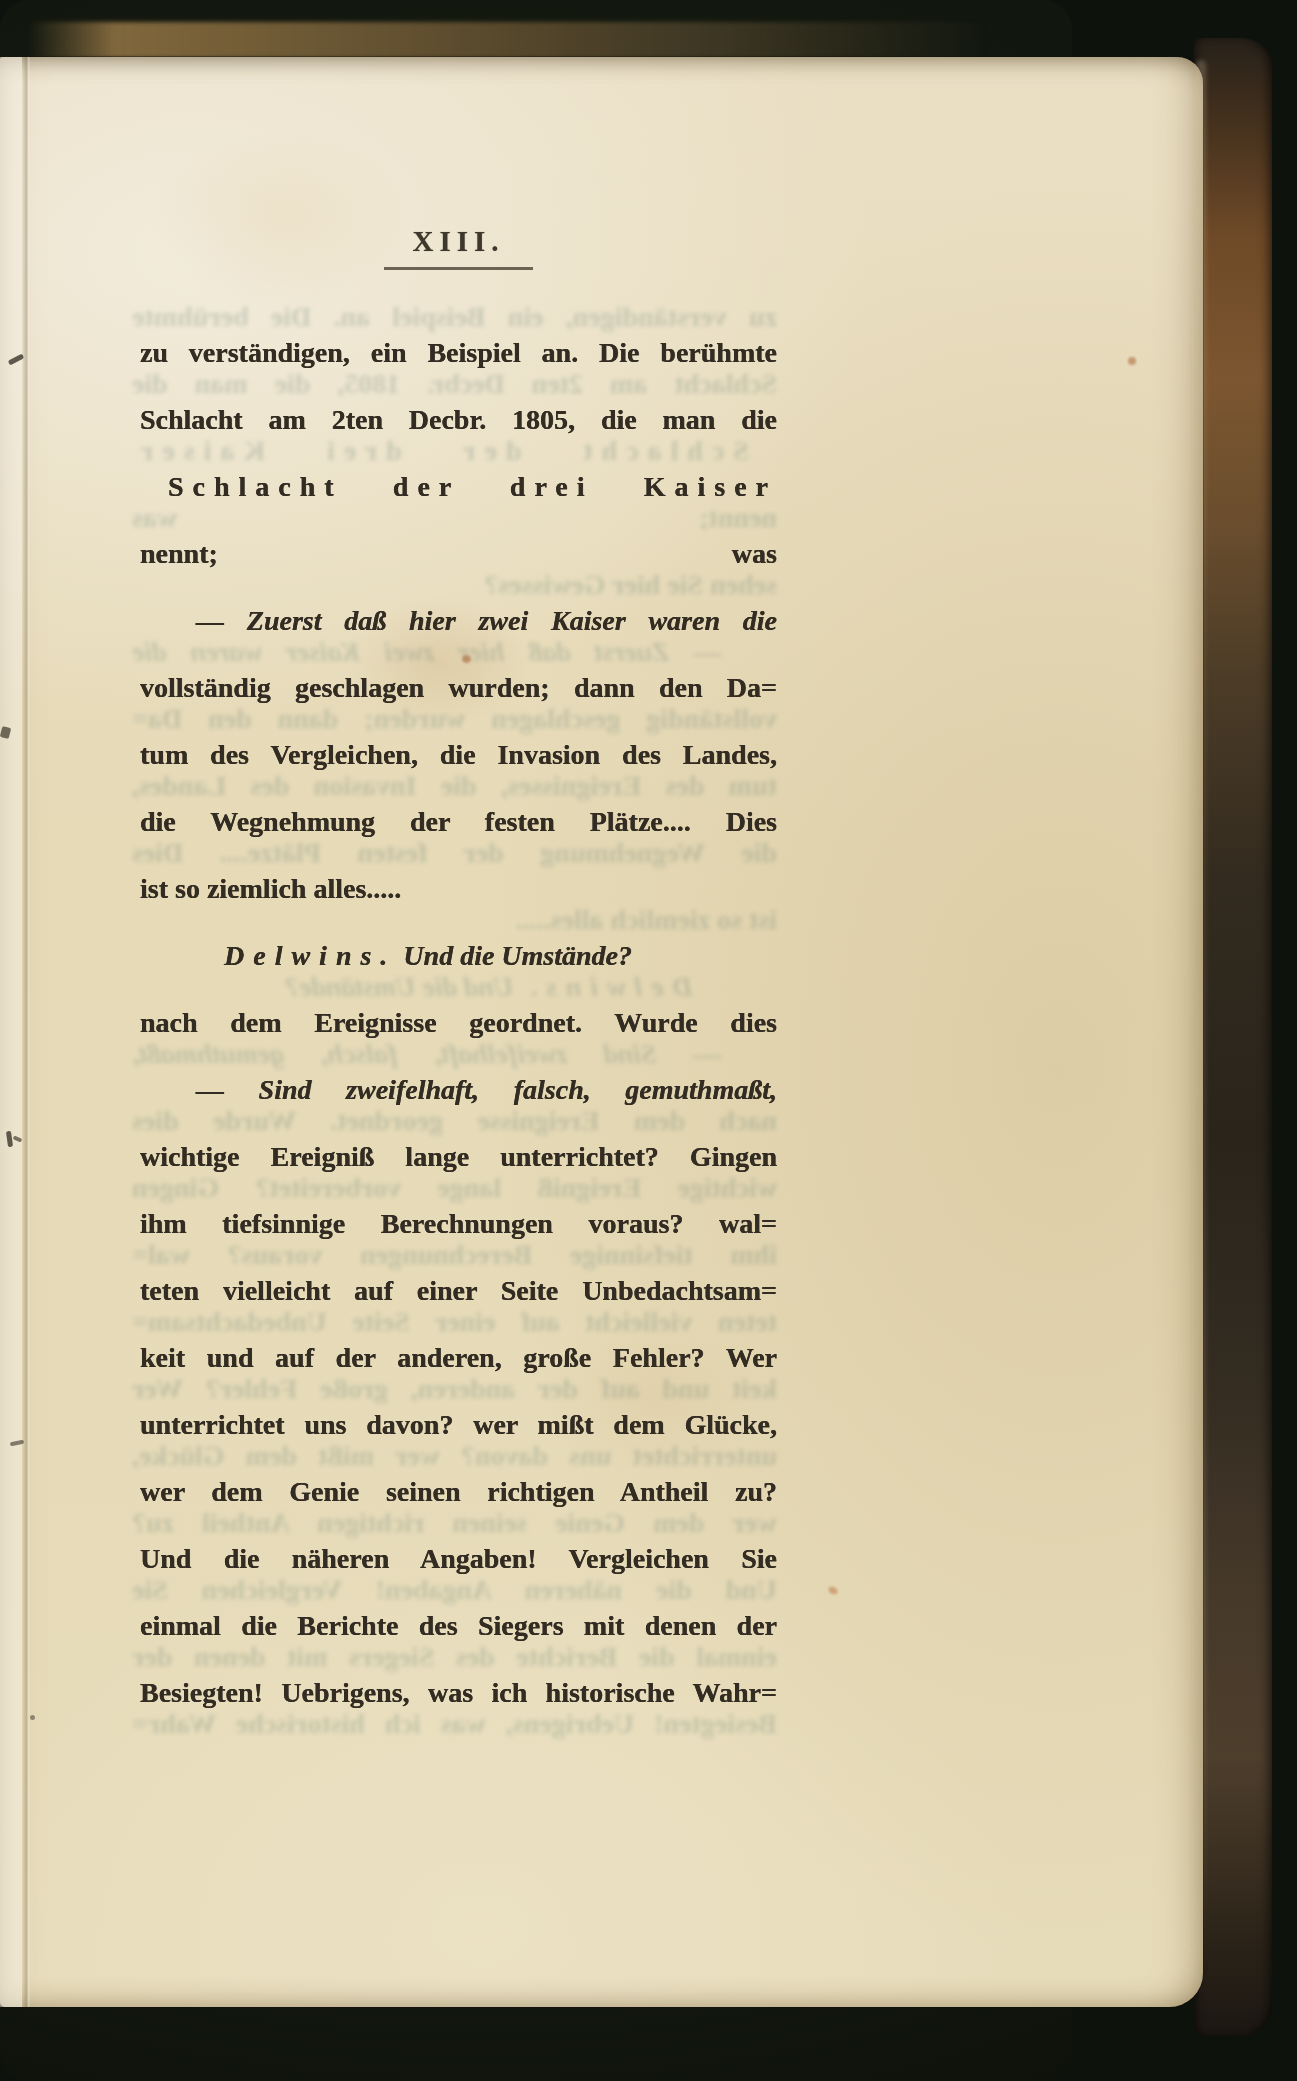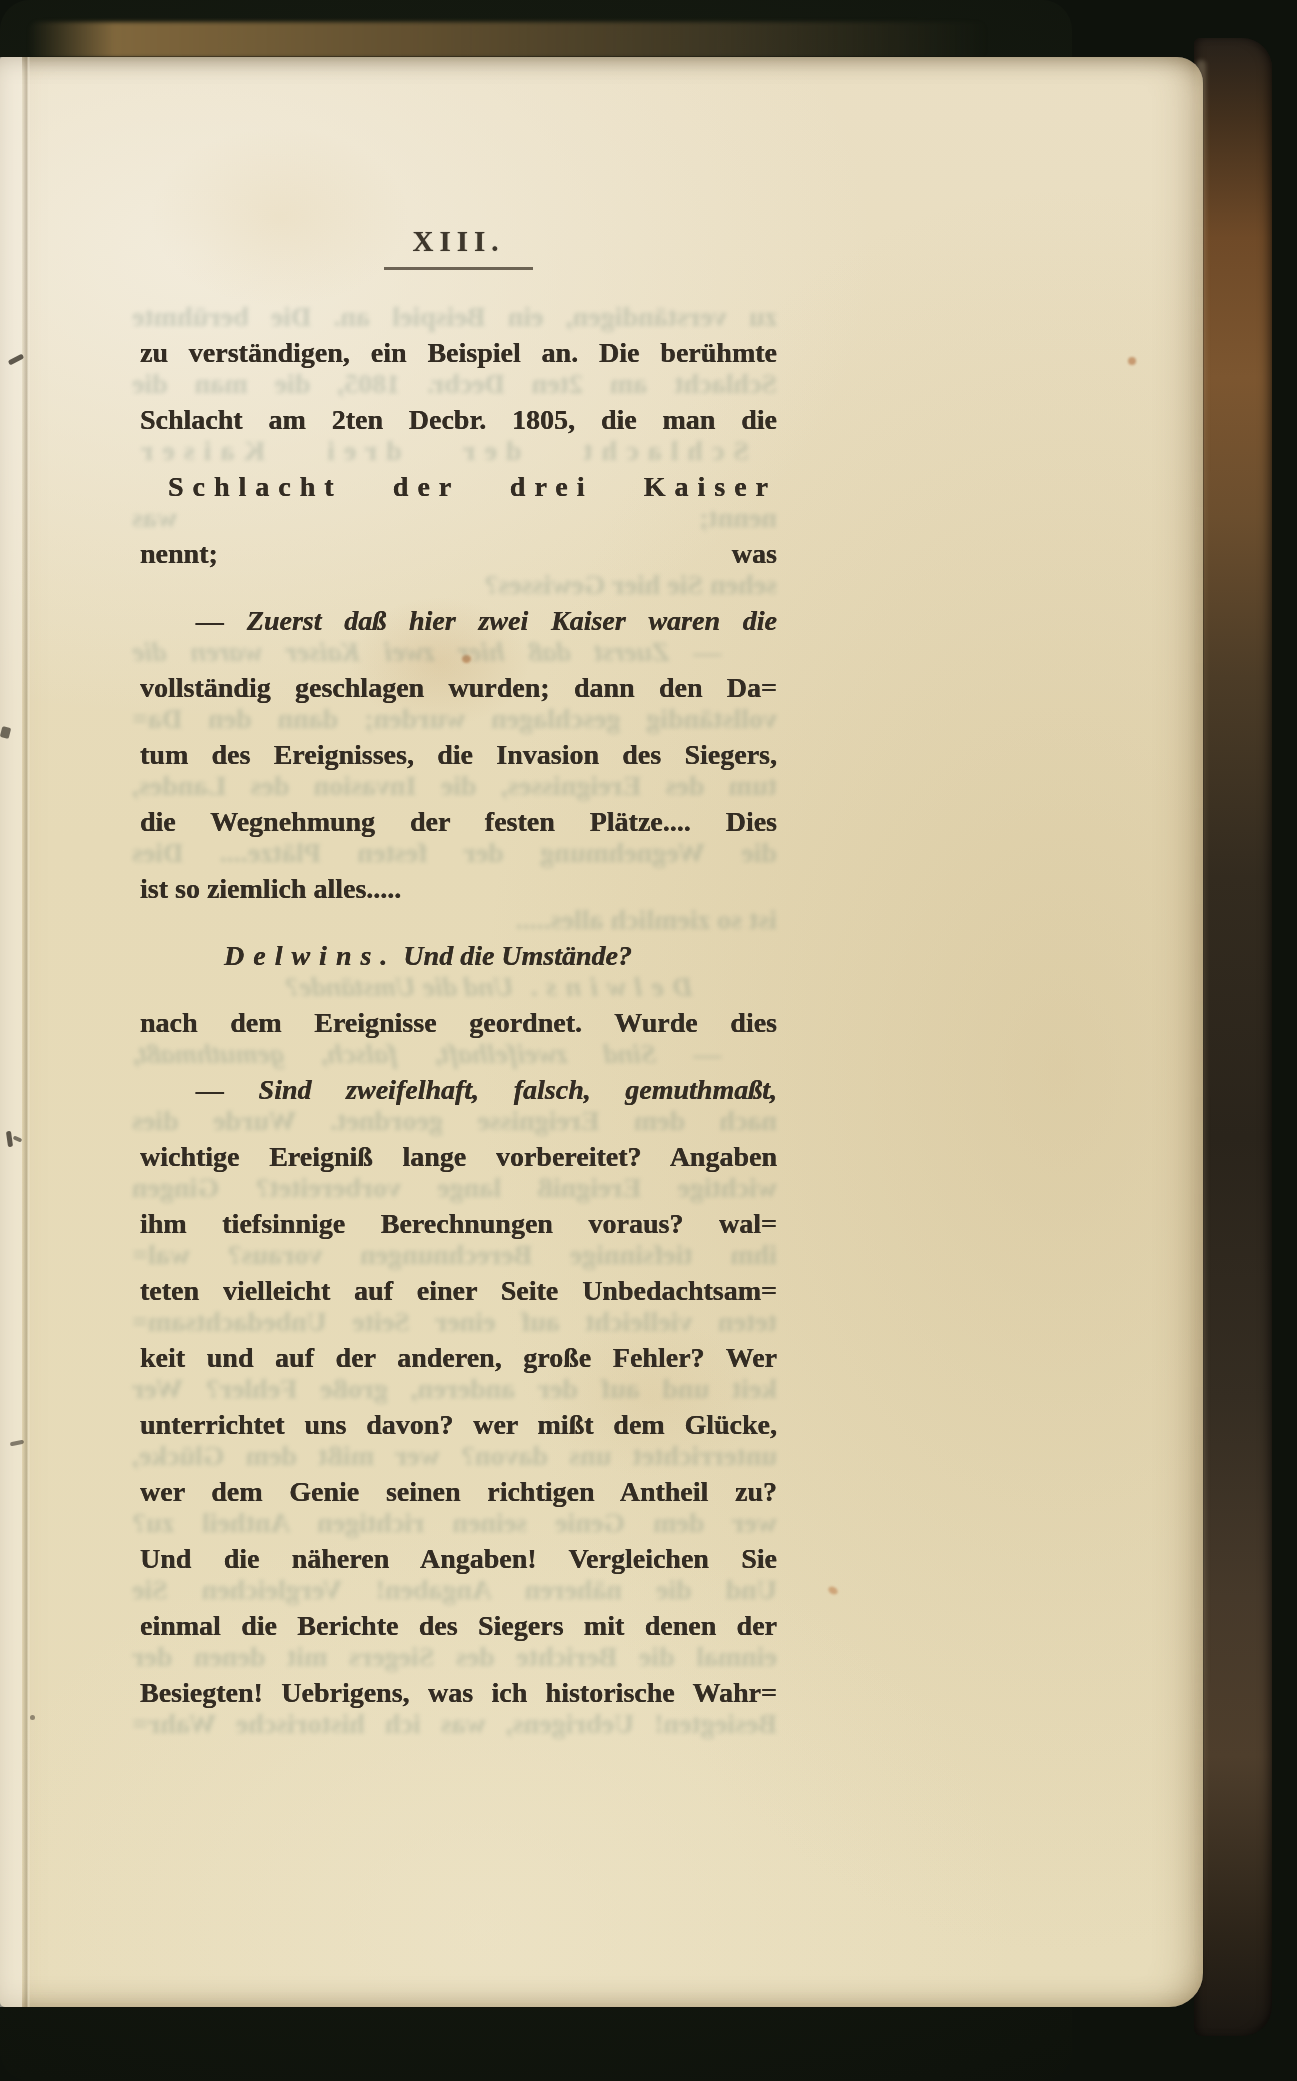--- a/index.html
+++ b/index.html
@@ -170,27 +170,27 @@
     <div class="page-header">
       <span class="hdr">XIII.</span>
     </div>
 
     <div class="text-block">
         <div class="line"><span>zu verständigen, ein Beispiel an.  Die berühmte</span></div>
         <div class="line"><span>Schlacht am 2ten Decbr. 1805, die man die</span></div>
         <div class="line"><span class="spaced">Schlacht der drei Kaiser</span><span> nennt; was</span></div>
         <div class="line indent"><span>— Zuerst daß hier zwei Kaiser waren die</span></div>
         <div class="line"><span>vollständig geschlagen wurden; dann den Da=</span></div>
-        <div class="line"><span>tum des Ereignisses, die Invasion des Siegers,</span></div>
+        <div class="line"><span>tum des Vergleichen, die Invasion des Landes,</span></div>
         <div class="line"><span>die Wegnehmung der festen Plätze.... Dies</span></div>
         <div class="line no-just"><span>ist so ziemlich alles.....</span></div>
         <div class="line indent no-just"><span class="spaced">Delwins.</span><span>  Und die Umstände?</span></div>
         <div class="line"><span>nach dem Ereignisse geordnet.  Wurde dies</span></div>
         <div class="line indent"><span>— Sind zweifelhaft, falsch, gemuthmaßt,</span></div>
-        <div class="line"><span>wichtige Ereigniß lange vorbereitet?  Angaben</span></div>
+        <div class="line"><span>wichtige Ereigniß lange unterrichtet?  Gingen</span></div>
         <div class="line"><span>ihm tiefsinnige Berechnungen voraus?  wal=</span></div>
         <div class="line"><span>teten vielleicht auf einer Seite Unbedachtsam=</span></div>
         <div class="line"><span>keit und auf der anderen, große Fehler?  Wer</span></div>
         <div class="line"><span>unterrichtet uns davon? wer mißt dem Glücke,</span></div>
         <div class="line"><span>wer dem Genie seinen richtigen Antheil zu?</span></div>
         <div class="line"><span>Und die näheren Angaben!  Vergleichen Sie</span></div>
         <div class="line"><span>einmal die Berichte des Siegers mit denen der</span></div>
         <div class="line"><span>Besiegten! Uebrigens, was ich historische Wahr=</span></div>
       </div>
   </div>

